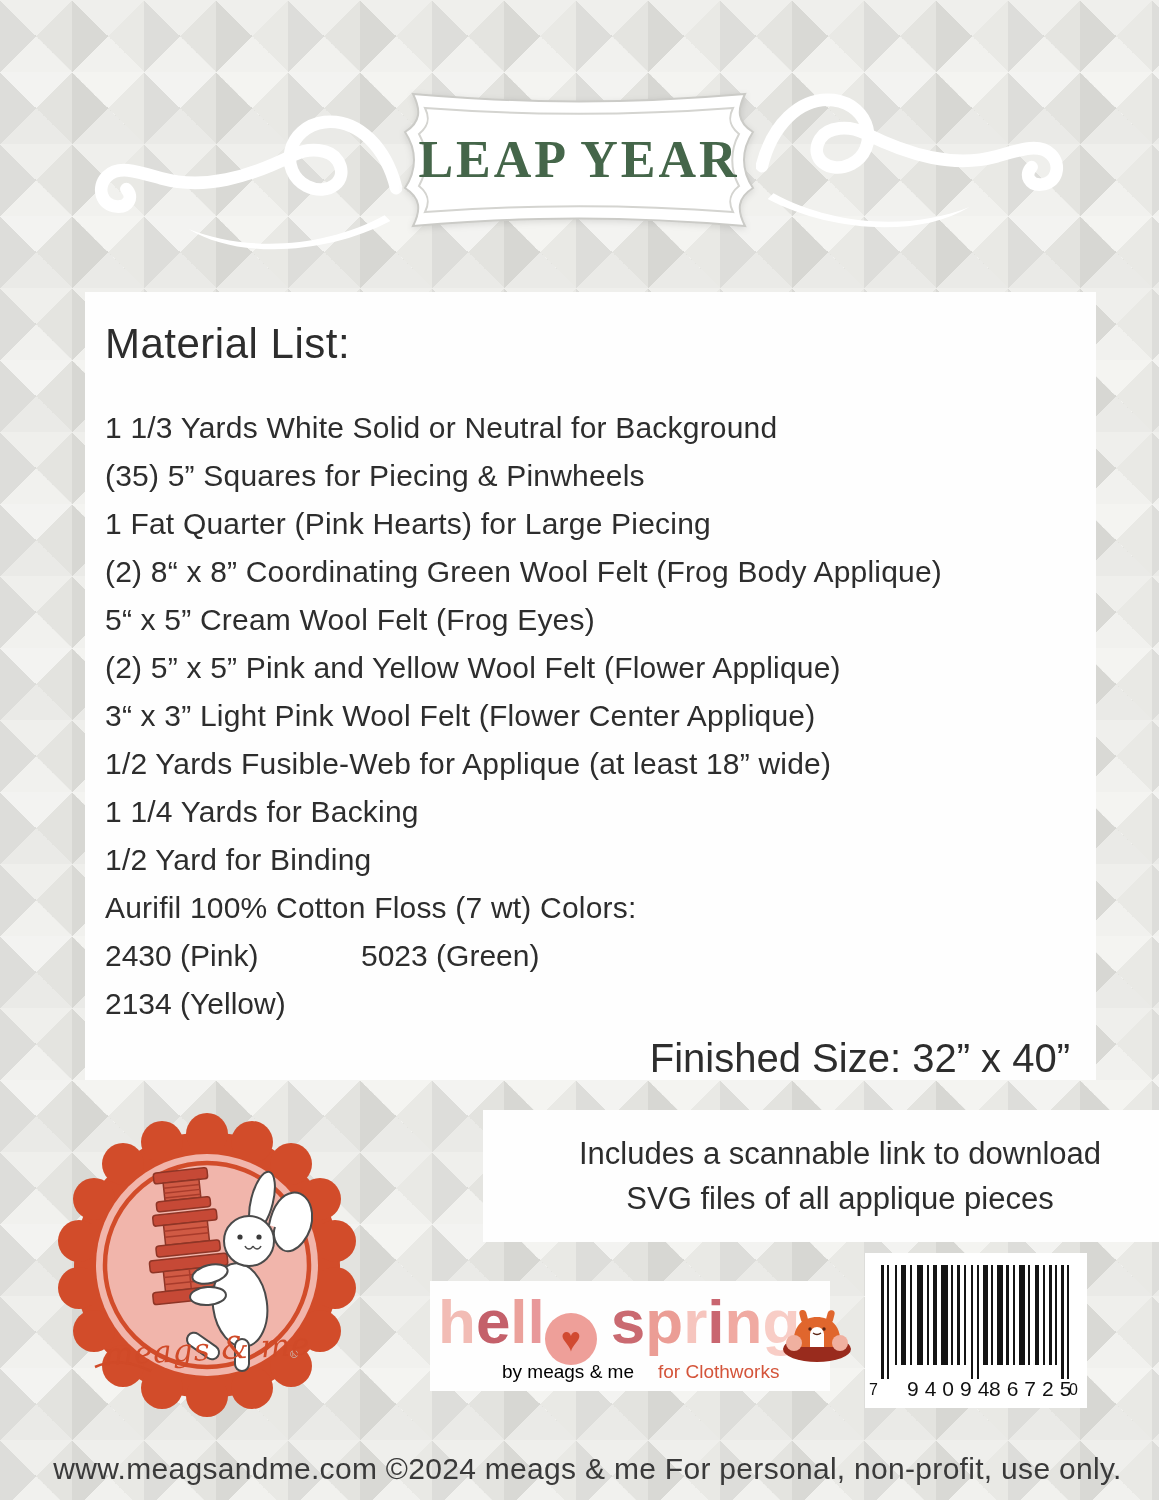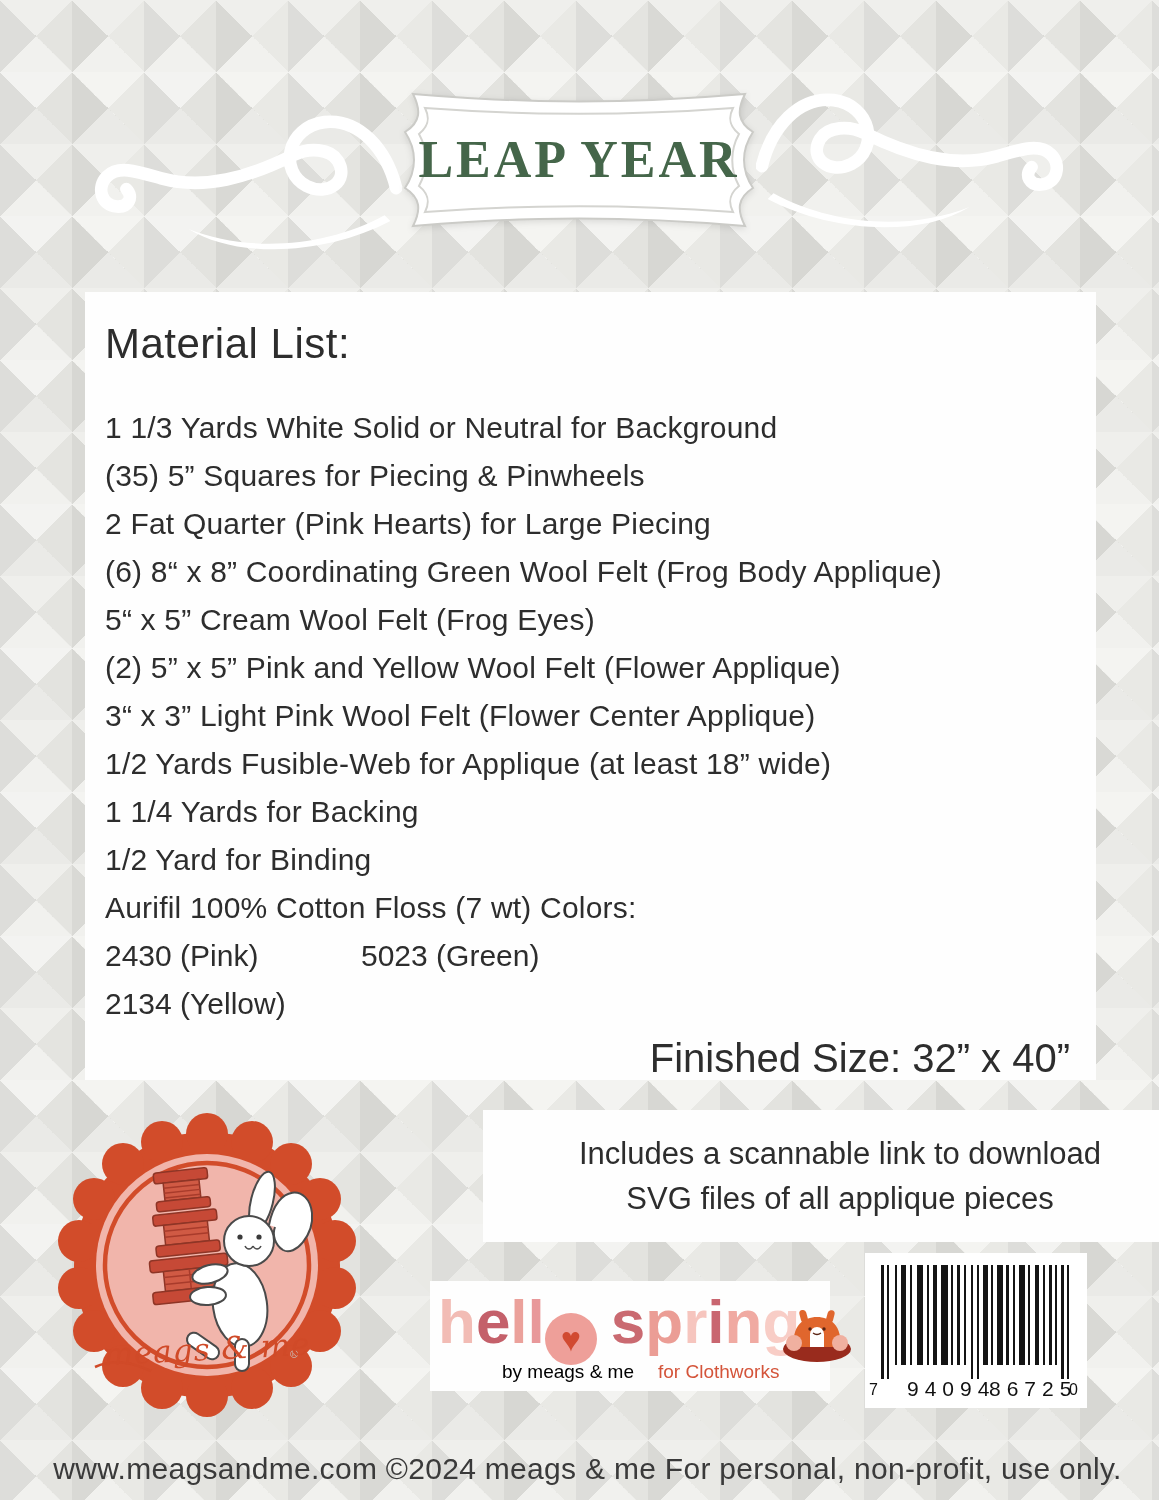--- a/index.html
+++ b/index.html
@@ -81,22 +81,22 @@
     <path d="M 22 10 C 140 20 236 20 354 10 C 346 26 346 38 362 48 C 350 66 350 86 362 104 C 346 114 346 126 354 142 C 236 132 140 132 22 142 C 30 126 30 114 14 104 C 26 86 26 66 14 48 C 30 38 30 26 22 10 Z" fill="#ffffff" stroke="#cbcbc7" stroke-width="2"></path>
     <path d="M 34 24 C 140 32 236 32 342 24 C 337 34 338 42 348 50 C 339 66 339 86 348 102 C 338 110 337 118 342 128 C 236 120 140 120 34 128 C 39 118 38 110 28 102 C 37 86 37 66 28 50 C 38 42 39 34 34 24 Z" fill="none" stroke="#d4d4d0" stroke-width="2"></path>
   </svg>
   <div class="plate-title">LEAP YEAR</div>
 
   <div class="material-box">
     <div class="material-heading">Material List:</div>
     <div class="material-items">
       <div>1 1/3 Yards White Solid or Neutral for Background</div>
       <div>(35) 5” Squares for Piecing &amp; Pinwheels</div>
-      <div>2 Fat Quarter (Pink Hearts) for Large Piecing</div>
-      <div>(6) 8“ x 8” Coordinating Green Wool Felt (Frog Body Applique)</div>
+      <div>1 Fat Quarter (Pink Hearts) for Large Piecing</div>
+      <div>(2) 8“ x 8” Coordinating Green Wool Felt (Frog Body Applique)</div>
       <div>5“ x 5” Cream Wool Felt (Frog Eyes)</div>
       <div>(2) 5” x 5” Pink and Yellow Wool Felt (Flower Applique)</div>
       <div>3“ x 3” Light Pink Wool Felt (Flower Center Applique)</div>
       <div>1/2 Yards Fusible-Web for Applique (at least 18” wide)</div>
       <div>1 1/4 Yards for Backing</div>
       <div>1/2 Yard for Binding</div>
       <div>Aurifil 100% Cotton Floss (7 wt) Colors:</div>
     </div>
     <div class="floss-grid">
       <div>2430 (Pink)</div>

